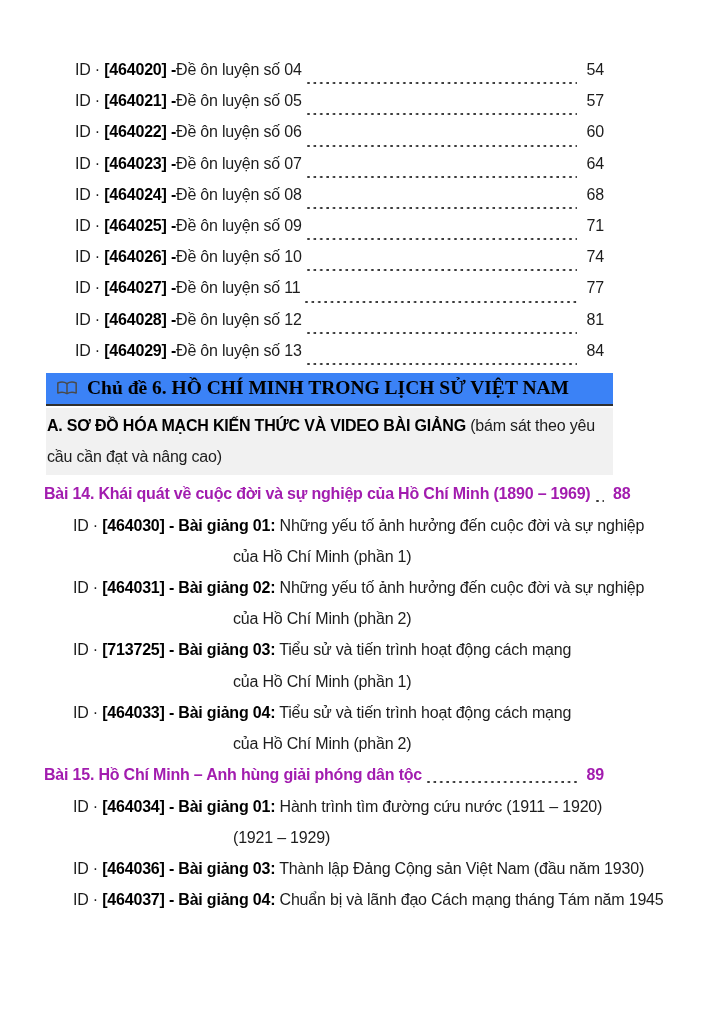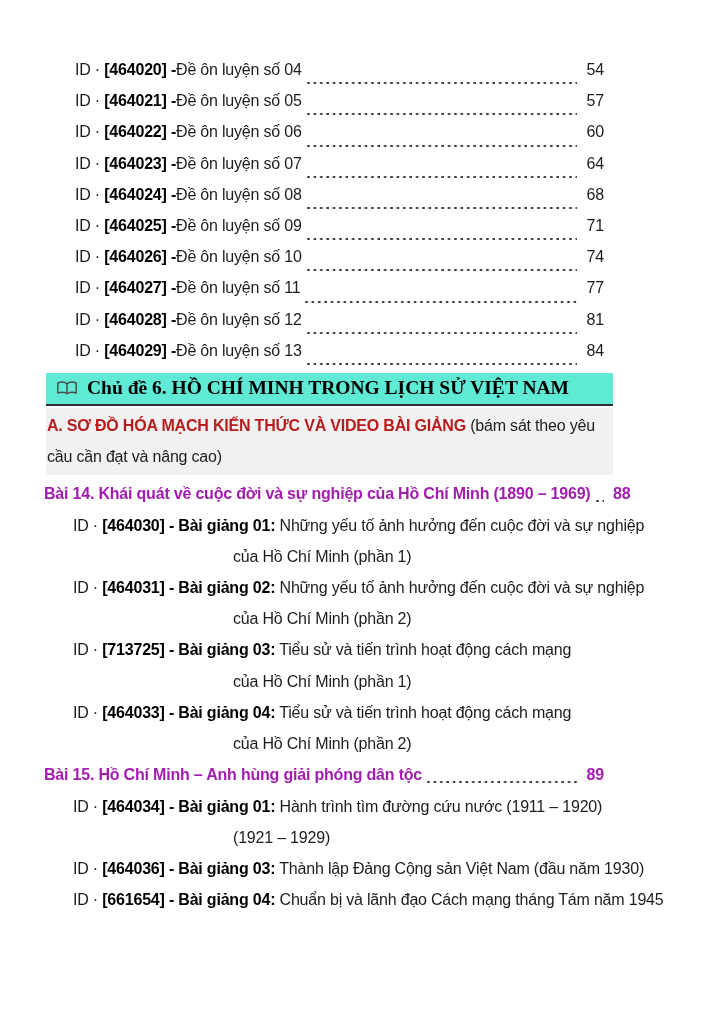--- a/index.html
+++ b/index.html
@@ -16,33 +16,33 @@
   .row-title{font-weight:normal;}
   .dots{flex:1 1 auto;min-width:8px;align-self:stretch;position:relative;margin:0 5px 0 5px;}
   .dots::after{
     content:"";position:absolute;left:0;right:0;bottom:7px;height:4px;
     background-image:radial-gradient(circle at 1.6px 2px,#3a3a3a 1.15px,rgba(0,0,0,0) 1.5px);
     background-size:6.4px 4px;background-repeat:repeat-x;
   }
   .page-num{flex:0 0 auto;text-align:right;min-width:22px;}
   
   .chapter-band{
-    box-sizing:border-box;margin:0 55px 0 46px;height:33px;background:#5eead4;
+    box-sizing:border-box;margin:0 55px 0 46px;height:33px;background:#3b82f6;
     border-bottom:2.5px solid #2f2f2f;
     display:flex;align-items:center;gap:9px;padding-left:10px;
     font-family:"Liberation Serif","DejaVu Serif",serif;
     font-size:19.5px;font-weight:bold;color:#000;letter-spacing:0;
   }
   .book-icon{display:inline-flex;align-items:center;}
   
   .section-a{
     box-sizing:border-box;margin:2px 55px 0 46px;background:#f1f1f1;
     padding:2px 6px 3px 1px;line-height:31.3px;
   }
-  .sa-bold{font-weight:bold;color:#b91c1c;}
+  .sa-bold{font-weight:bold;color:#000000;}
   .sa-note{font-weight:normal;}
   
   .lessons{padding:3px 64px 0 44px;line-height:31.2px;}
   .lesson-title-row{display:flex;align-items:baseline;white-space:nowrap;font-weight:bold;color:#a21caf;}
   .lesson-title{flex:0 1 auto;}
   .item-line{padding-left:29px;white-space:nowrap;}
   .item-cont{padding-left:189px;white-space:nowrap;}
 </style>
 </head>
 <body>
@@ -205,21 +205,21 @@
     <div class="item-line">
       <span class="id-prefix">ID ·</span>&nbsp;<span class="id-bold">[464036] -</span>
       <span class="id-bold item-label">Bài giảng 03:</span>
       <span class="item-text">Thành lập Đảng Cộng sản Việt Nam (đầu năm 1930)</span>
     </div>
 
   </div>
 
   <div class="lesson-item">
     <div class="item-line">
-      <span class="id-prefix">ID ·</span>&nbsp;<span class="id-bold">[661654] -</span>
+      <span class="id-prefix">ID ·</span>&nbsp;<span class="id-bold">[464037] -</span>
       <span class="id-bold item-label">Bài giảng 04:</span>
       <span class="item-text">Chuẩn bị và lãnh đạo Cách mạng tháng Tám năm 1945</span>
     </div>
   </div>
 </div>
 </section>
 
 </main>
 
 </body></html>

